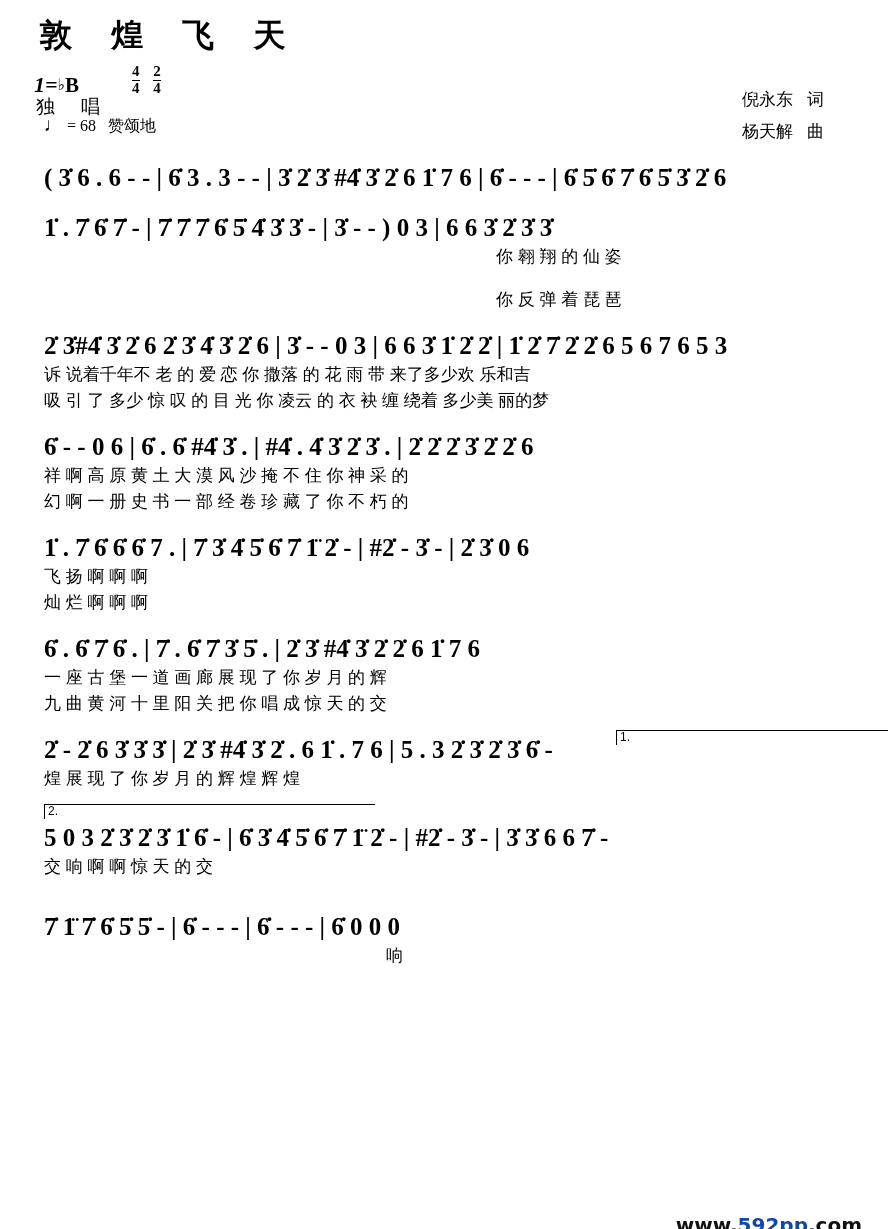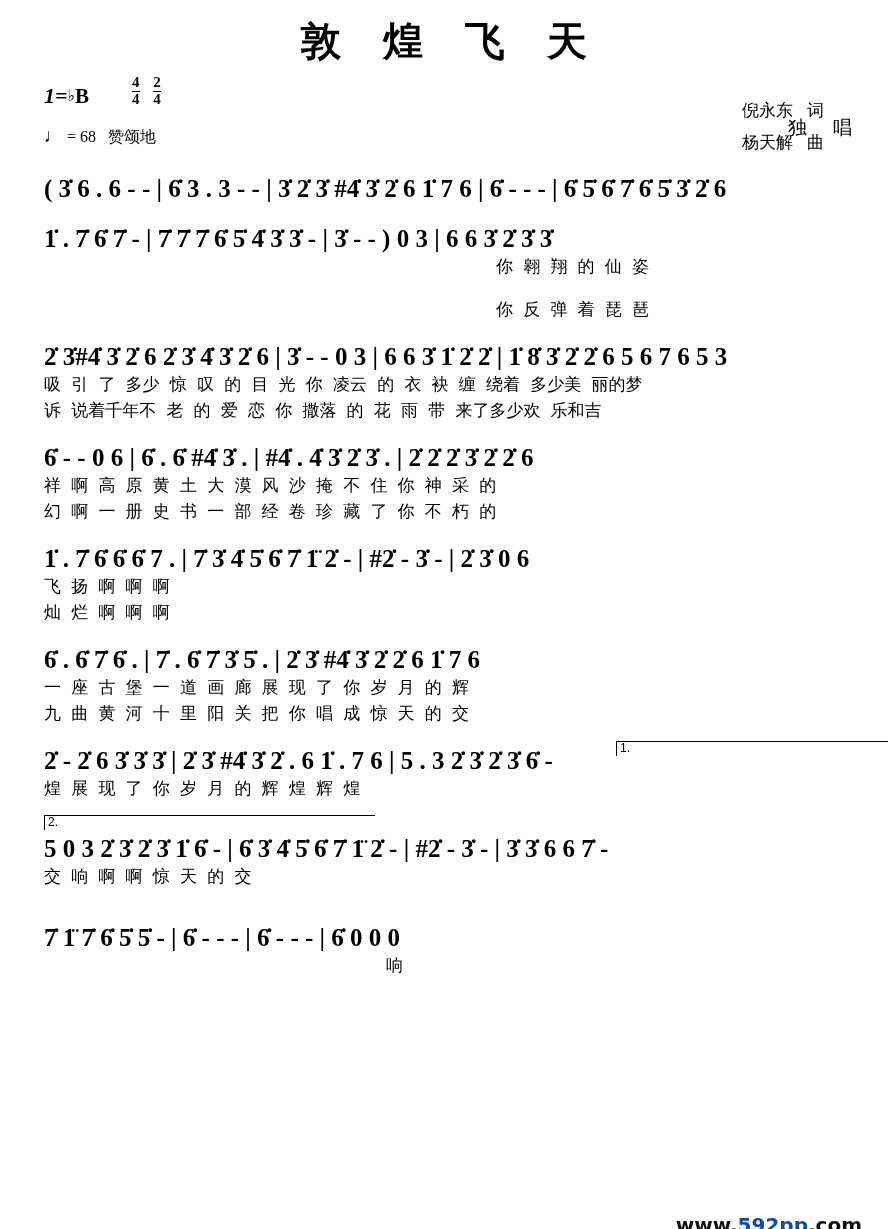--- a/index.html
+++ b/index.html
@@ -12,36 +12,36 @@
     overflow:hidden;
   }
   .sheet{
     position:relative;
     width:888px;height:1229px;
     box-sizing:border-box;
     padding:0 26px;
   }
   
   .title{
-    text-align:center;
+    text-align:left;
     font-family:"DejaVu Sans", sans-serif;
     font-weight:bold;
-    font-size:40px;
+    font-size:32px;
     letter-spacing:14px;
     margin:14px 0 0 0;
     padding-left:14px;
   }
   
   .header{
     position:relative;
     height:86px;
     margin-top:10px;
   }
   .keysig{
-    position:absolute;left:18px;top:4px;
+    position:absolute;left:8px;top:4px;
     font-size:22px;
     font-family:"Liberation Serif", serif;
   }
   .keysig .num{font-size:22px;font-style:italic;font-weight:bold;}
   .keysig .flat{font-size:16px;vertical-align:2px;}
   .keysig .bold{font-weight:bold;font-size:21px;}
   .meter{
     position:absolute;left:106px;top:-4px;
     font-size:15px;line-height:1.05;
     font-weight:bold;
@@ -52,22 +52,22 @@
   .meter .den{border-top:1.4px solid #000;padding-top:0px;}
   .tempo{
     position:absolute;left:18px;top:46px;
     font-size:16px;
     white-space:nowrap;
     text-align:center;
   }
   .tempo .note{font-size:19px;}
   .tempo .cn{font-family:"DejaVu Sans", sans-serif;font-size:16px;margin-left:8px;}
   .singer{
-    position:absolute;left:0;right:0;top:36px;
-    text-align:right;
+    position:absolute;left:0;right:0;top:26px;
+    text-align:left;
     font-family:"DejaVu Sans", sans-serif;
     font-size:19px;
     letter-spacing:10px;
     padding-left:10px;
   }
   .credits{
     position:absolute;right:38px;top:16px;
     font-family:Liberation Serif, serif;
     font-size:17px;
     line-height:1.9;
@@ -84,21 +84,21 @@
     font-family:"Liberation Serif", serif;
     font-size:25px;
     font-weight:bold;
     letter-spacing:0px;
     white-space:nowrap;
     line-height:1.28;
     padding-left:18px;
     margin-top:8px;
   }
   .lyric{
-    font-family:Liberation Mono, monospace;
+    font-family:Liberation Sans, sans-serif;
     font-size:17px;
     white-space:nowrap;
     line-height:1.5;
     padding-left:18px;
   }
   .spacer{height:8px;}
   .wm{
     position:absolute;
     right:26px;bottom:6px;
     font-family:"DejaVu Sans", sans-serif;
@@ -146,23 +146,23 @@
   <div class="spacer"></div>
 
   <div class="system">
     <div class="notes">1̇ . 7̇ 6̇ 7̇  -  |  7̇  7̇ 7̇ 6̇ 5̇ 4̇ 3̇  3̇  -  |  3̇  - - )  0 3  |  6  6  3̇  2̇  3̇  3̇</div>
     <div class="lyric" style="padding-left:470px;">你   翱  翔  的  仙  姿</div>
     <div class="lyric" style="padding-left:470px;margin-top:17px;">你   反  弹  着  琵  琶</div>
   </div>
   <div class="spacer"></div>
 
   <div class="system">
-    <div class="notes">2̇ 3̇#4̇ 3̇ 2̇ 6 2̇ 3̇ 4̇ 3̇ 2̇ 6  |  3̇ - - 0 3  |  6 6 3̇ 1̇ 2̇ 2̇  |  1̇ 8̇ 3̇ 2̇ 2̇ 6 5 6 7 6 5 3</div>
+    <div class="notes">2̇ 3̇#4̇ 3̇ 2̇ 6 2̇ 3̇ 4̇ 3̇ 2̇ 6  |  3̇ - - 0 3  |  6 6 3̇ 1̇ 2̇ 2̇  |  1̇ 2̇ 7̇ 2̇ 2̇ 6 5 6 7 6 5 3</div>
+    <div class="lyric">诉   说着千年不   老 的 爱   恋       你   撒落 的 花 雨     带    来了多少欢   乐和吉</div>
     <div class="lyric">吸   引 了 多少 惊   叹 的 目   光       你   凌云 的 衣 袂     缠    绕着 多少美   丽的梦</div>
-    <div class="lyric">诉   说着千年不   老 的 爱   恋       你   撒落 的 花 雨     带    来了多少欢   乐和吉</div>
   </div>
   <div class="spacer"></div>
 
   <div class="system">
     <div class="notes">6̇  -  - 0 6  |  6̇ . 6̇ #4̇ 3̇ .  |  #4̇ . 4̇ 3̇ 2̇ 3̇ .  |  2̇ 2̇ 2̇ 3̇ 2̇ 2̇ 6</div>
     <div class="lyric">祥        啊   高   原 黄 土    大     漠    风 沙     掩 不 住 你 神 采 的</div>
     <div class="lyric">幻        啊   一   册 史 书    一     部    经 卷     珍 藏 了 你 不 朽 的</div>
   </div>
   <div class="spacer"></div>
 

